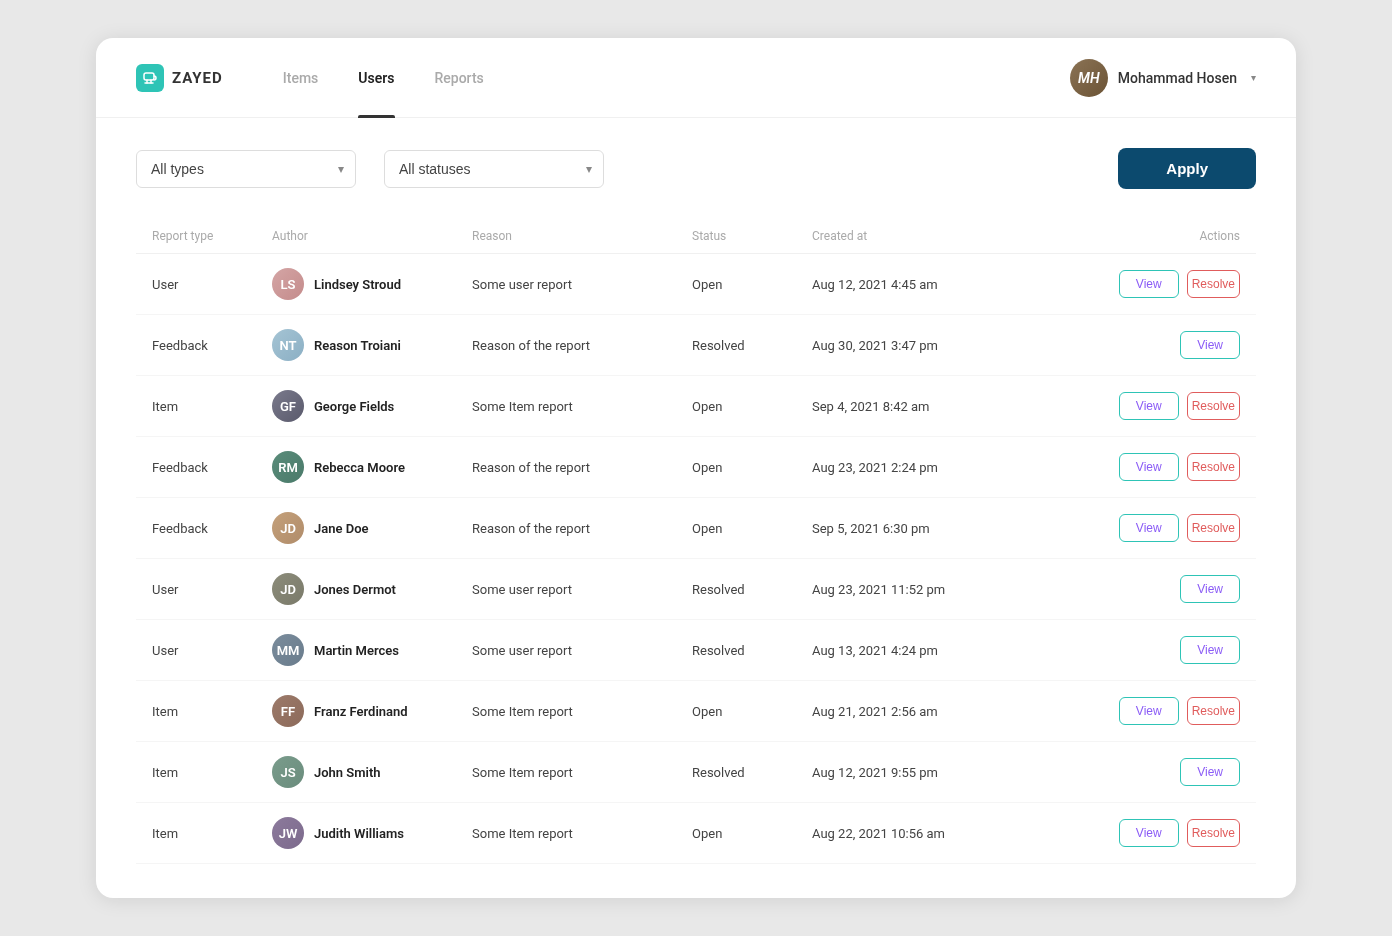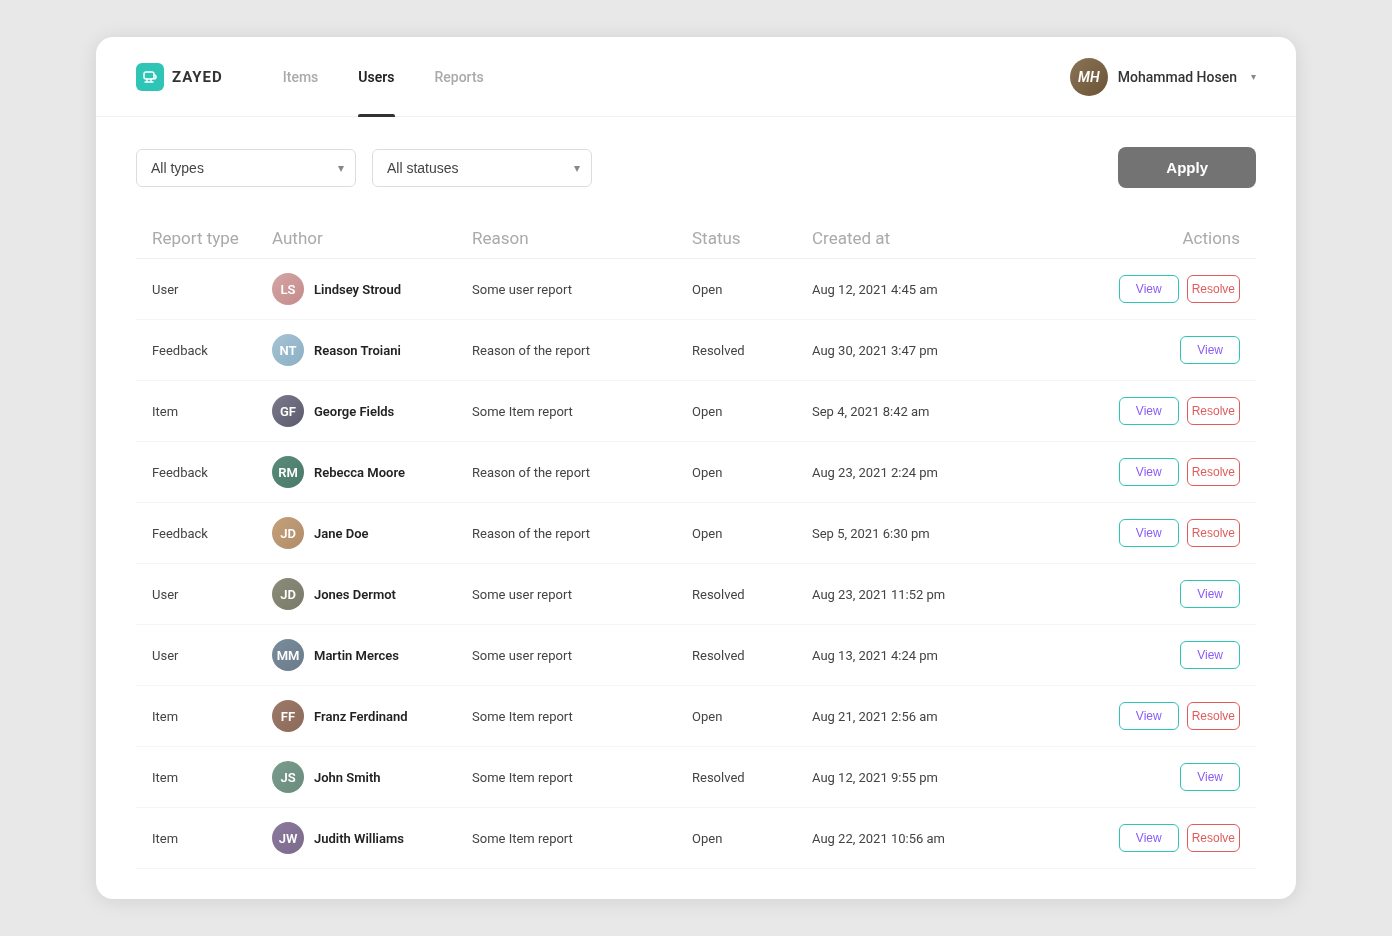--- a/index.html
+++ b/index.html
@@ -120,21 +120,21 @@
       color: #888;
       margin-left: 4px;
     }
     
     .content {
       padding: 30px 40px;
     }
     
     .filters {
       display: flex;
-      gap: 16px;
+      gap: 28px;
       align-items: center;
       margin-bottom: 30px;
     }
     .filter-select {
       appearance: none;
       border: 1px solid #ddd;
       border-radius: 6px;
       padding: 10px 36px 10px 14px;
       font-size: 14px;
       color: #444;
@@ -153,41 +153,41 @@
       position: absolute;
       right: 12px;
       top: 50%;
       transform: translateY(-50%);
       pointer-events: none;
       color: #888;
       font-size: 12px;
     }
     .apply-btn {
       margin-left: auto;
-      background: #737373;
+      background: #0c4a6e;
       color: white;
       border: none;
       border-radius: 8px;
       padding: 12px 48px;
       font-size: 15px;
       font-weight: 600;
       cursor: pointer;
     }
     
     .table-container {
       width: 100%;
     }
     .table-header {
       display: grid;
       grid-template-columns: 120px 200px 220px 120px 220px 1fr;
       padding: 10px 16px;
       border-bottom: 1px solid #f0f0f0;
     }
     .table-header-cell {
-      font-size: 17px;
+      font-size: 12px;
       color: #aaa;
       font-weight: 400;
     }
     .table-header-cell.actions {
       text-align: right;
     }
     .table-row {
       display: grid;
       grid-template-columns: 120px 200px 220px 120px 220px 1fr;
       padding: 14px 16px;

